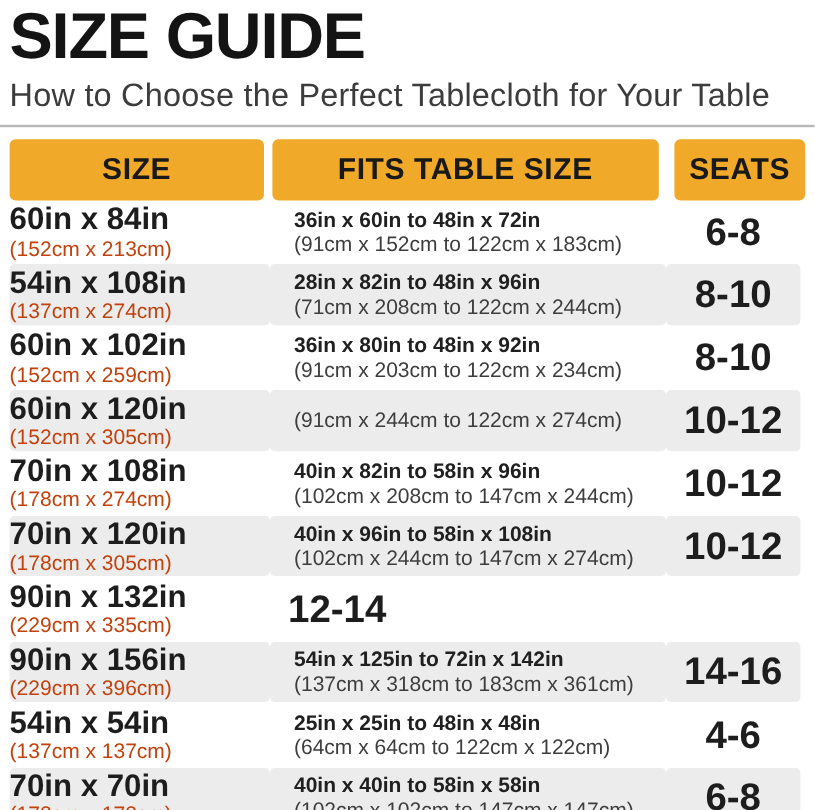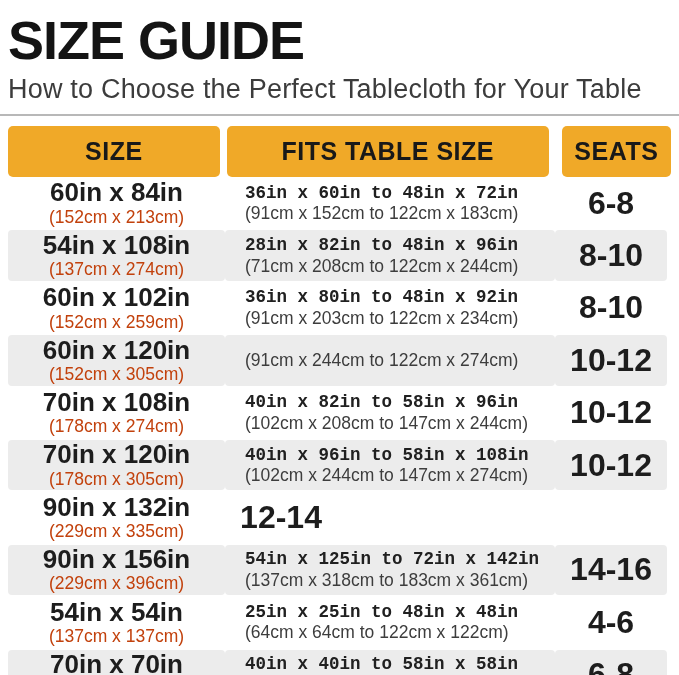--- a/index.html
+++ b/index.html
@@ -7,21 +7,21 @@
     padding: 0;
     background: #ffffff;
     font-family: "Liberation Sans", sans-serif;
   }
   .page {
     position: relative;
     width: 679px;
     height: 675px;
     overflow: hidden;
     box-sizing: border-box;
-    padding: 10px 8px;
+    padding: 0 8px;
     background: #ffffff;
   }
   .title {
     font-size: 54px;
     font-weight: 900;
     letter-spacing: -1px;
     color: #141414;
     line-height: 1.0;
     padding-top: 3px;
     white-space: nowrap;
@@ -66,21 +66,21 @@
   }
   .cell {
     display: flex;
     flex-direction: column;
     justify-content: center;
     box-sizing: border-box;
     margin: 1px 0;
     border-radius: 4px;
   }
   .row.alt .cell { background: var(--alt, #ECECEC); }
-  .c1 { text-align: center; }
+  .c1 { }
   .size-in {
     font-size: 26px;
     font-weight: 700;
     color: #1d1d1d;
     line-height: 1.05;
     white-space: nowrap;
   }
   .size-cm {
     font-size: 17.5px;
     font-weight: 400;
@@ -89,21 +89,20 @@
     margin-top: 1px;
     white-space: nowrap;
   }
   .c2 { padding-left: 20px; text-align: left; }
   .fits-in {
     font-size: 17.5px;
     font-weight: 700;
     color: #202020;
     line-height: 1.18;
     white-space: nowrap;
-    font-family: Liberation Mono, monospace;
   }
   .fits-cm {
     font-size: 17.5px;
     font-weight: 400;
     color: #3d3d3d;
     line-height: 1.18;
     white-space: nowrap;
   }
   .c3 { align-items: center; }
   .seats {

